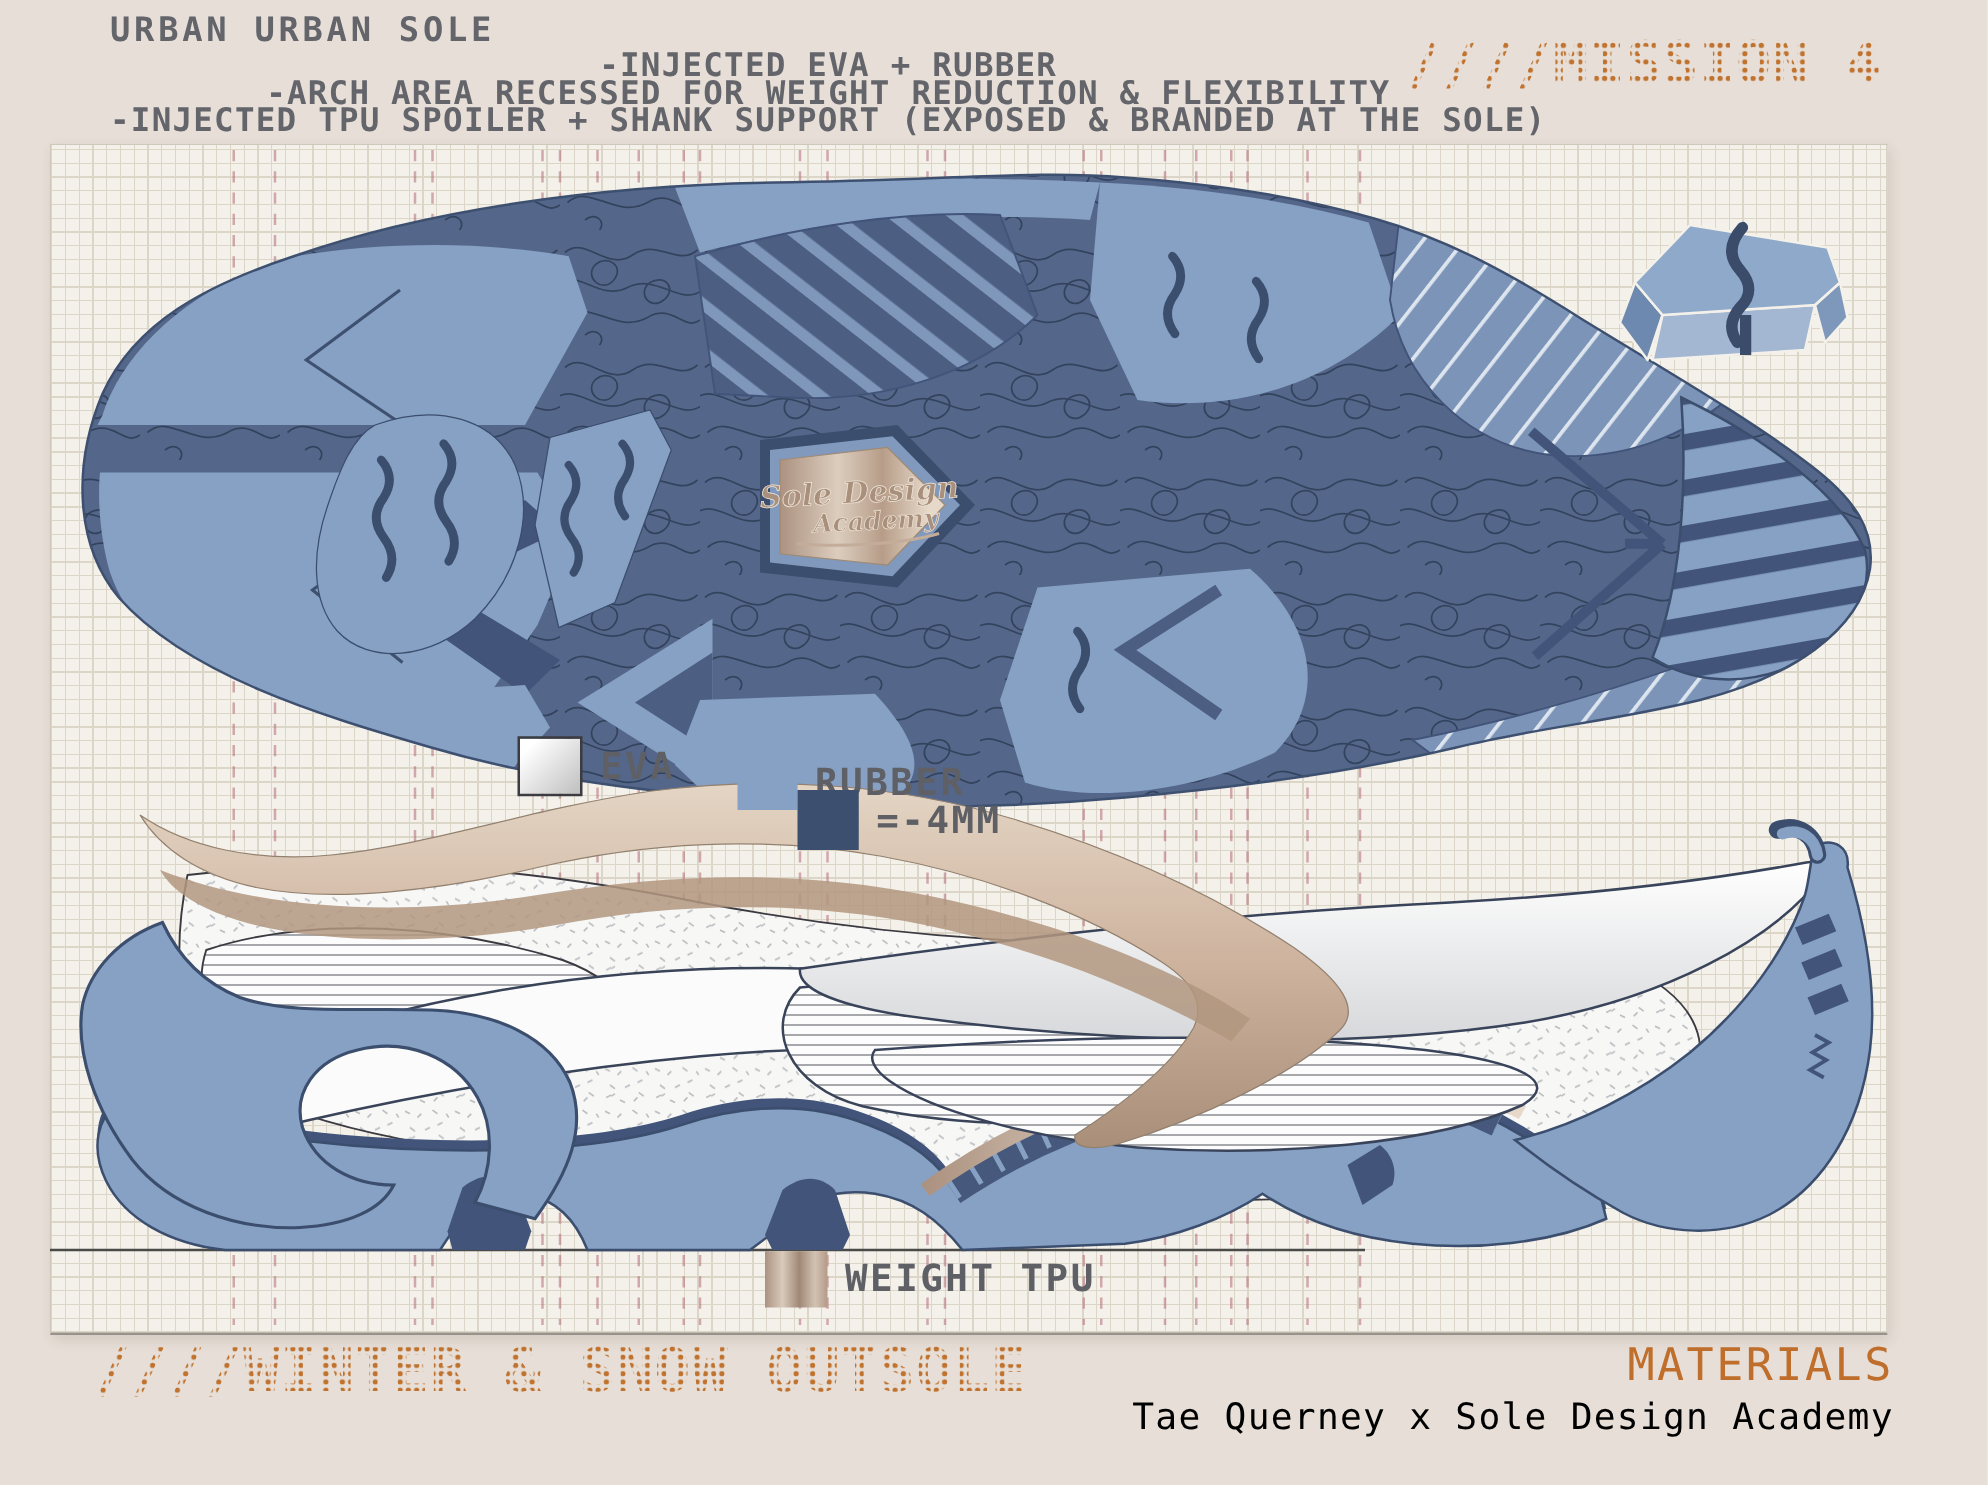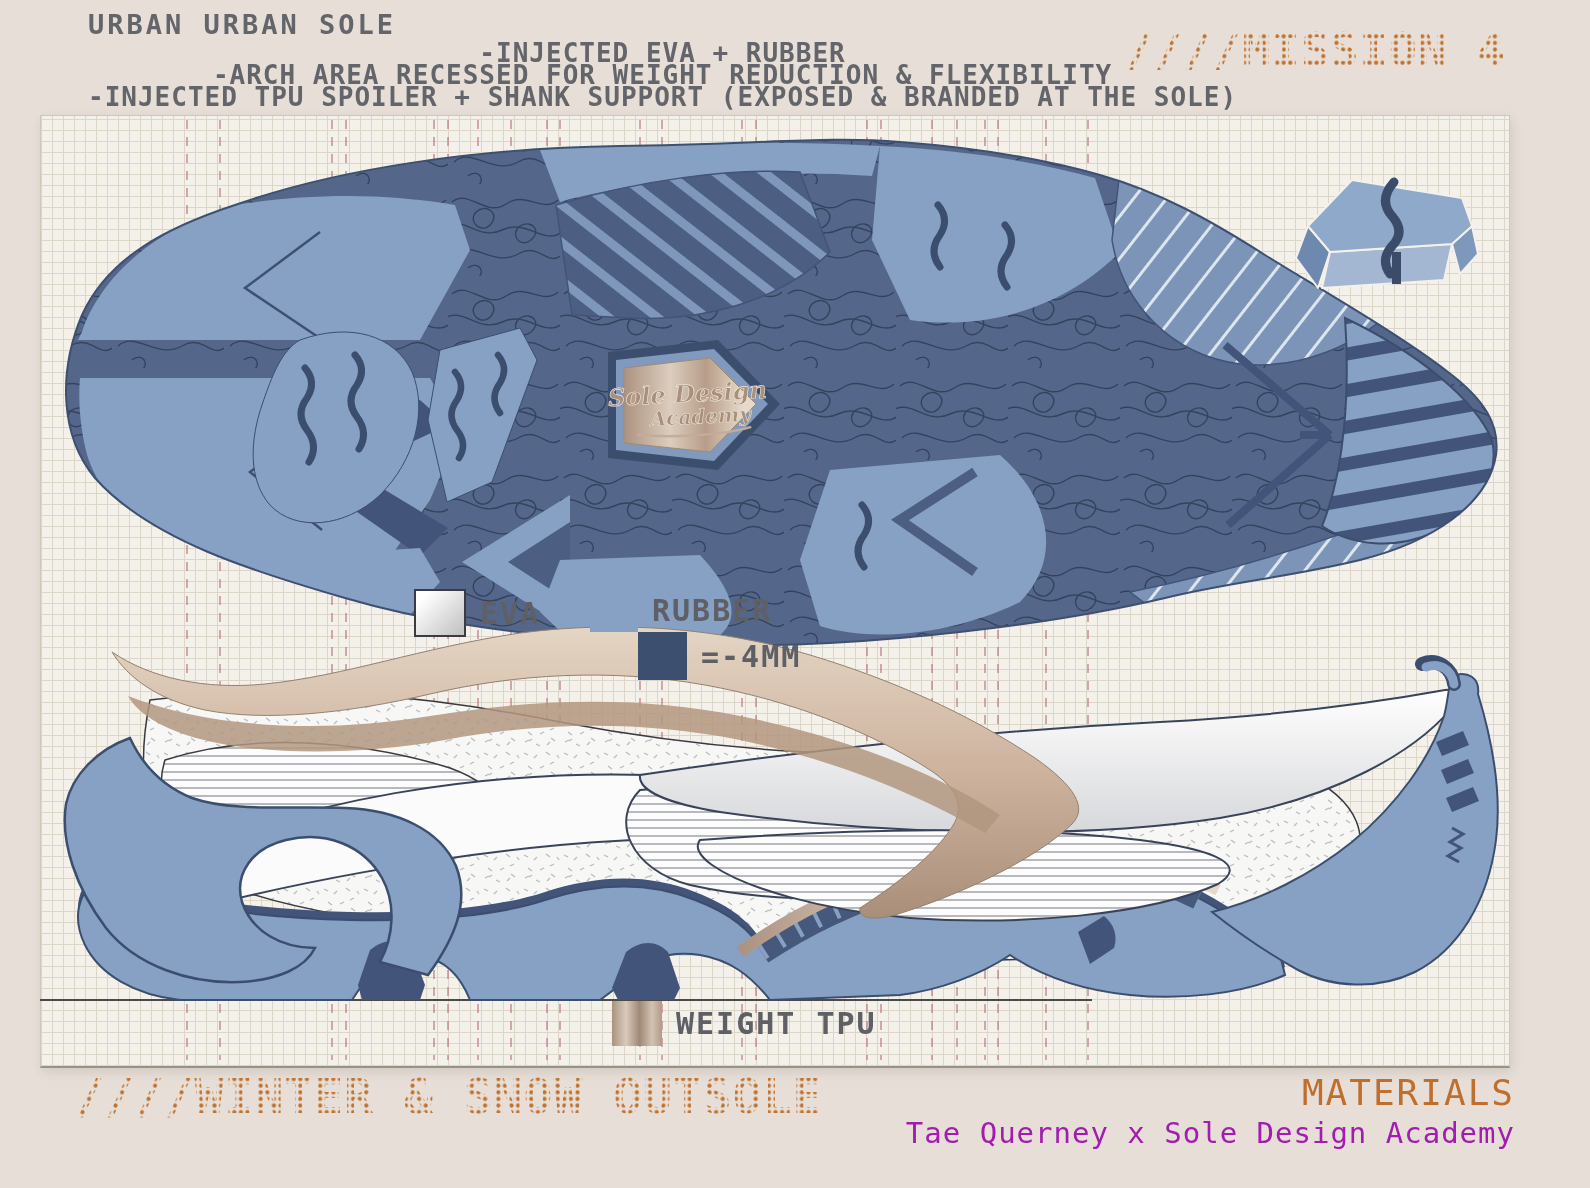--- a/index.html
+++ b/index.html
@@ -28,21 +28,21 @@
   .leg{position:absolute;display:flex;align-items:center;gap:14px;}
   .leg .lab{font-size:30px;letter-spacing:2px;color:#5e6065;font-weight:600;}
   .sw{width:48px;height:44px;}
   .sw.eva{background:linear-gradient(135deg,#ffffff 15%,#c3c3c3 95%);border:2px solid #3b3b40;}
   .sw.rubber{background:#86a1c4;}
   .sw.depth{background:#3d4f6e;width:49px;height:48px;}
   .sw.tpu{background:linear-gradient(90deg,#ab9280 0%,#d9cabb 28%,#a08876 55%,#d2c2b3 80%,#b49a87 100%);width:50px;height:45px;}
   
   .foot-right{position:absolute;right:75px;top:1072px;text-align:right;}
   .materials{font-size:36px;font-weight:normal;letter-spacing:2px;color:#bf6e2c;line-height:42px;}
-  .byline{font-size:29px;color:#a21caf;letter-spacing:1px;line-height:38px;margin-left:16px;}
+  .byline{font-size:29px;color:#000000;letter-spacing:1px;line-height:38px;margin-left:16px;}
   svg.overlay{position:absolute;left:0;top:0;}
   .dottext{font-family:"DejaVu Sans Mono","Liberation Mono",monospace;font-weight:bold;}
 </style>
 </head>
 <body>
 
 <div class="page">
 
   <div class="paper"></div>
 
@@ -250,21 +250,21 @@
       </pattern>
     </defs>
     <text x="1506" y="66" text-anchor="end" font-size="47" letter-spacing="1" fill="url(#dotsA)">////MISSION 4</text>
     <text x="75" y="1113" font-size="48" letter-spacing="1" fill="url(#dotsA)">////WINTER &amp; SNOW OUTSOLE</text>
   </svg>
 
   <div class="leg" style="left:378px;top:589px;padding-left:36px;">
     <div class="sw eva"></div>
     <div class="lab">EVA</div>
   </div>
-  <div class="leg" style="left:590px;top:588px;">
+  <div class="leg" style="left:590px;top:604px;">
     <div class="sw rubber"></div>
     <div class="lab">RUBBER</div>
   </div>
   <div class="leg" style="left:638px;top:632px;">
     <div class="sw depth"></div>
     <div class="lab">=-4MM</div>
   </div>
   <div class="leg" style="left:612px;top:1001px;">
     <div class="sw tpu"></div>
     <div class="lab">WEIGHT TPU</div>

